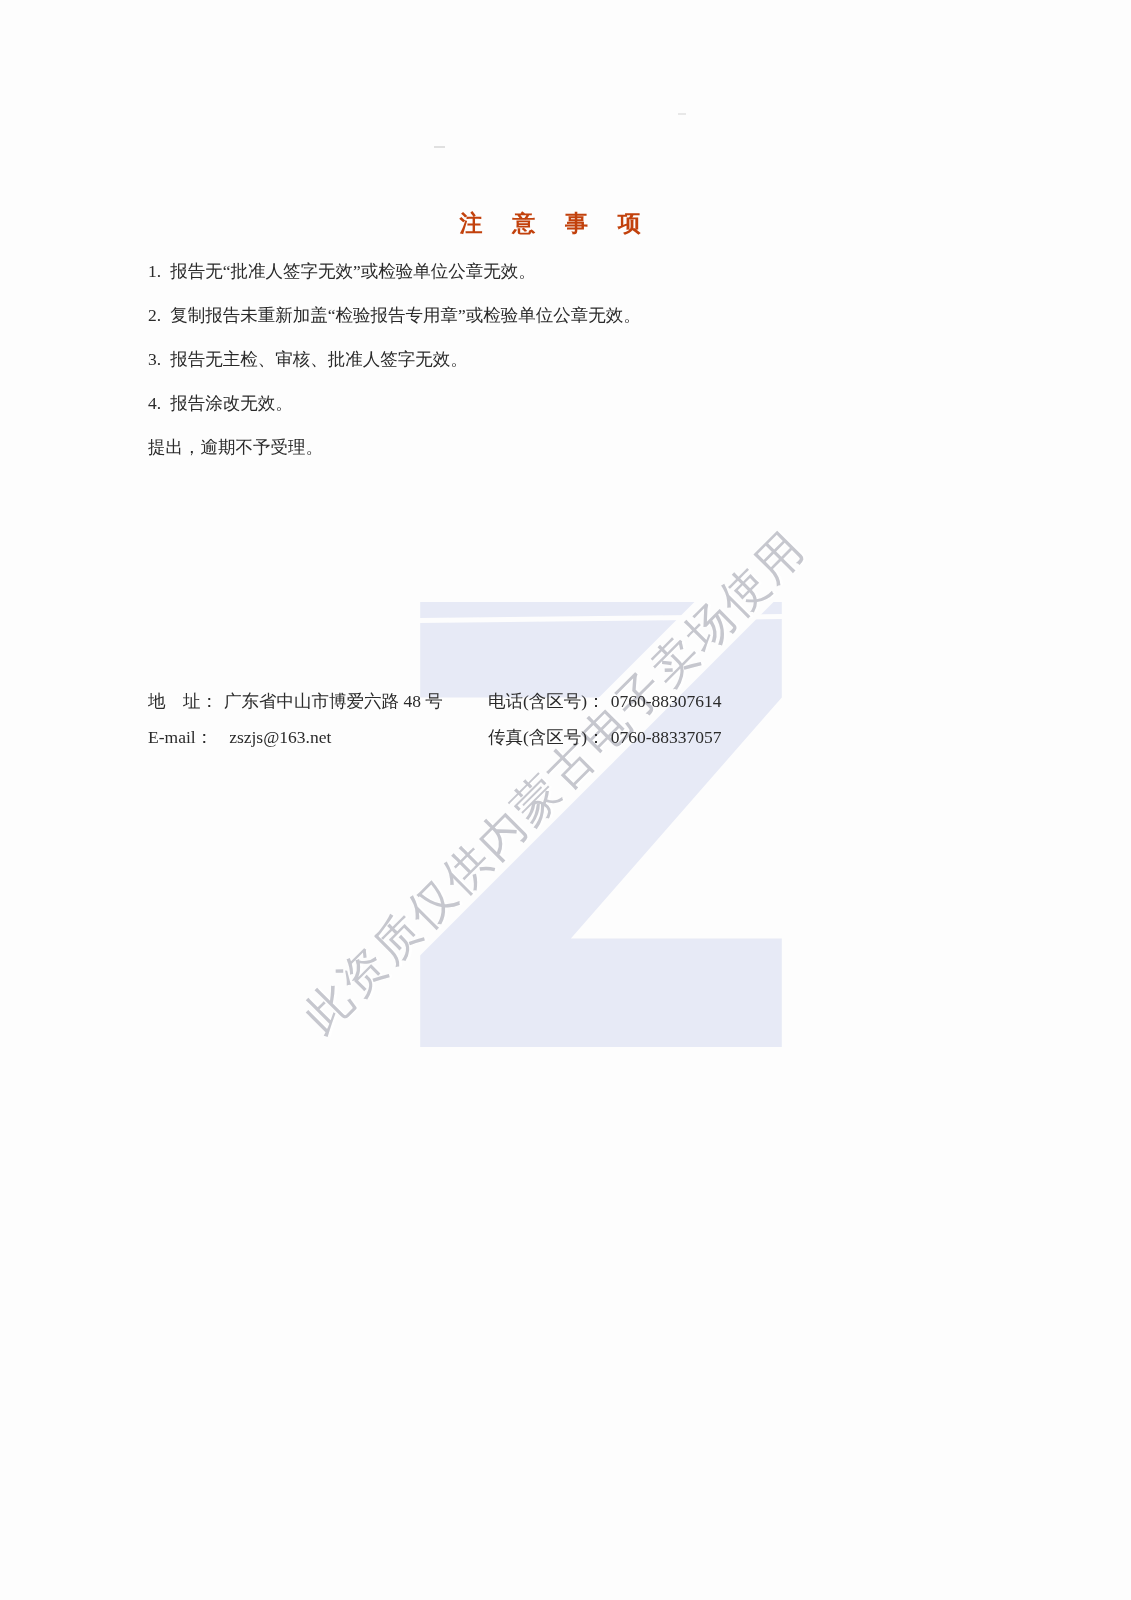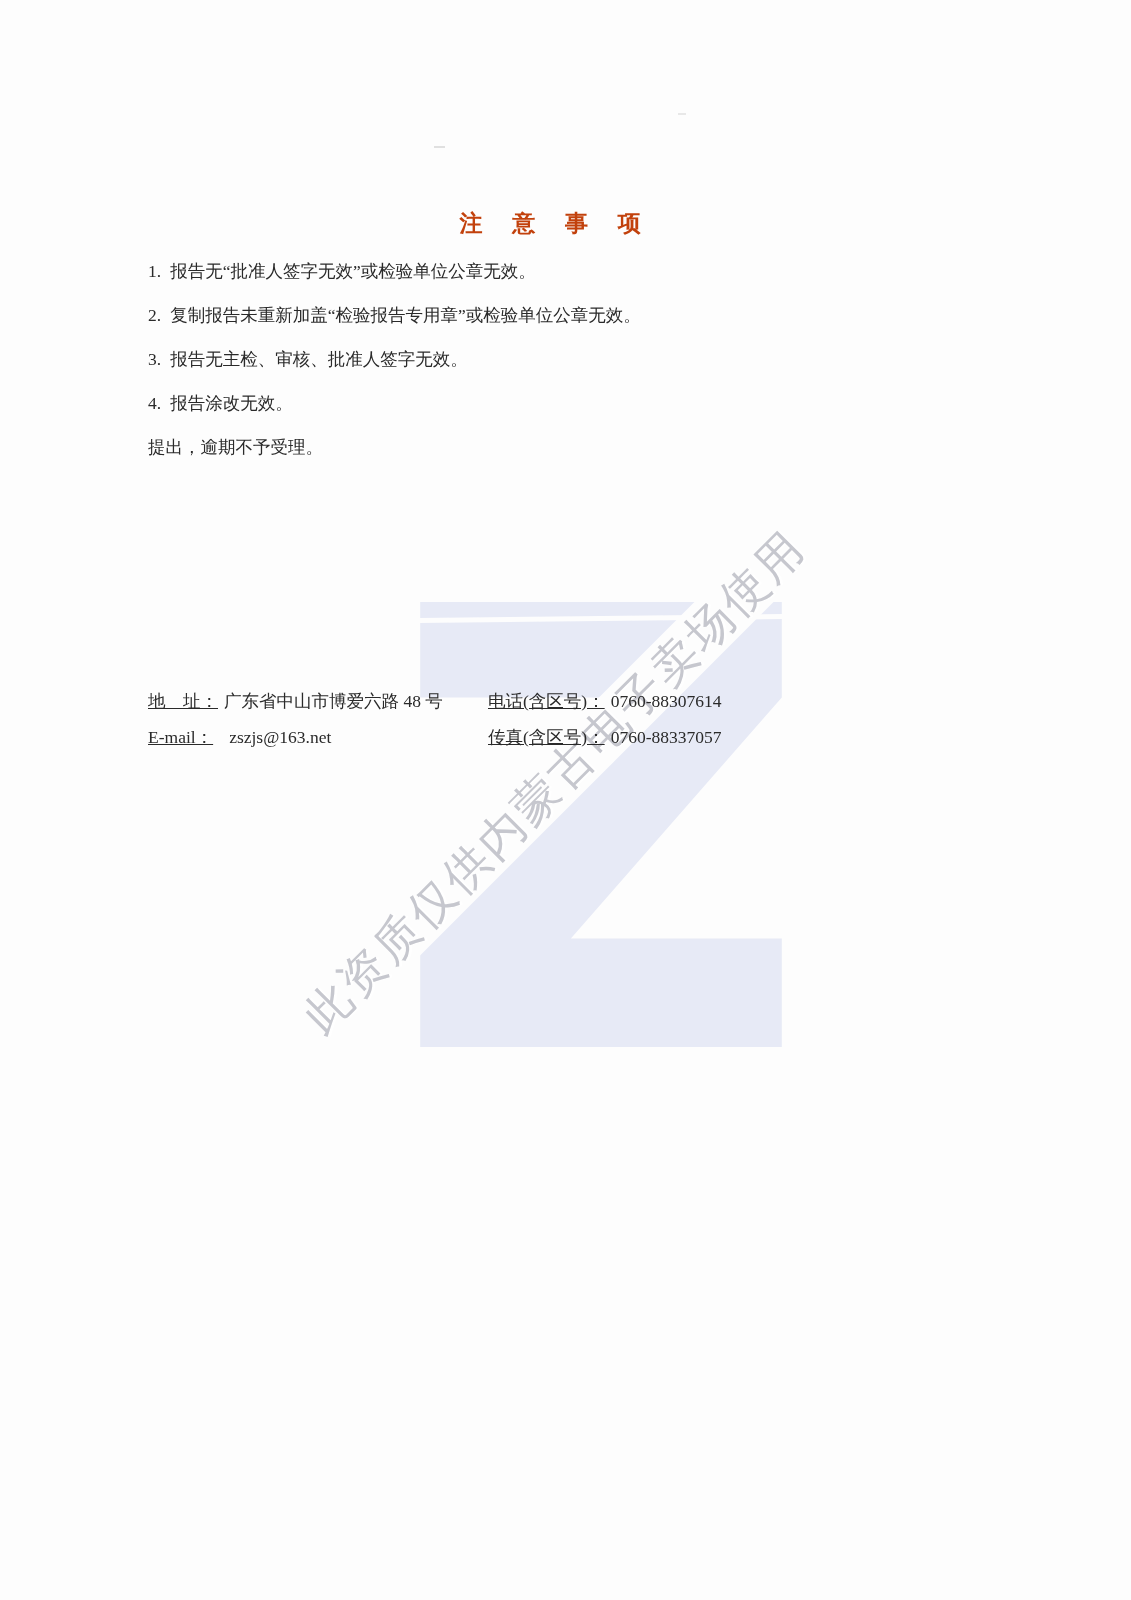--- a/index.html
+++ b/index.html
@@ -50,21 +50,21 @@
   .note{line-height:26px;margin-bottom:18px;}
   .note .num{margin-right:9px;}
   .note .cont-line{line-height:26px;margin-top:16px;}
   .contact{
     position:absolute;left:148px;top:688px;width:900px;
     font-size:17.5px;
   }
   .c-row{line-height:26px;margin-bottom:10px;white-space:nowrap;}
   .c-left{position:absolute;left:0;top:0;}
   .c-right{position:absolute;left:330px;top:0;margin-left:10px;}
-  .c-label{margin-right:6px;text-decoration:underline;}
+  .c-label{margin-right:6px;}
   .email-gap{margin-right:16px;}
   
   .artifact{position:absolute;background:#c9c9c9;z-index:1;}
   .a1{left:434px;top:146px;width:11px;height:2px;opacity:.55;}
   .a2{left:678px;top:113px;width:8px;height:2px;opacity:.4;}
 </style>
 </head>
 <body>
 
 <div class="page">

